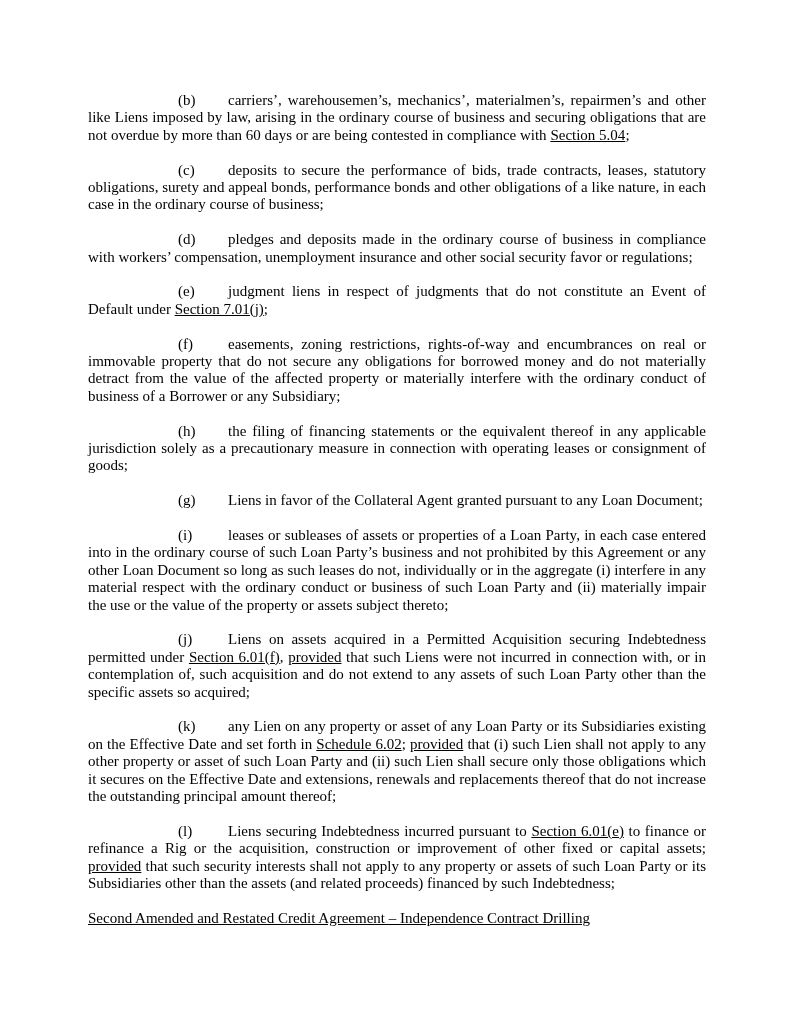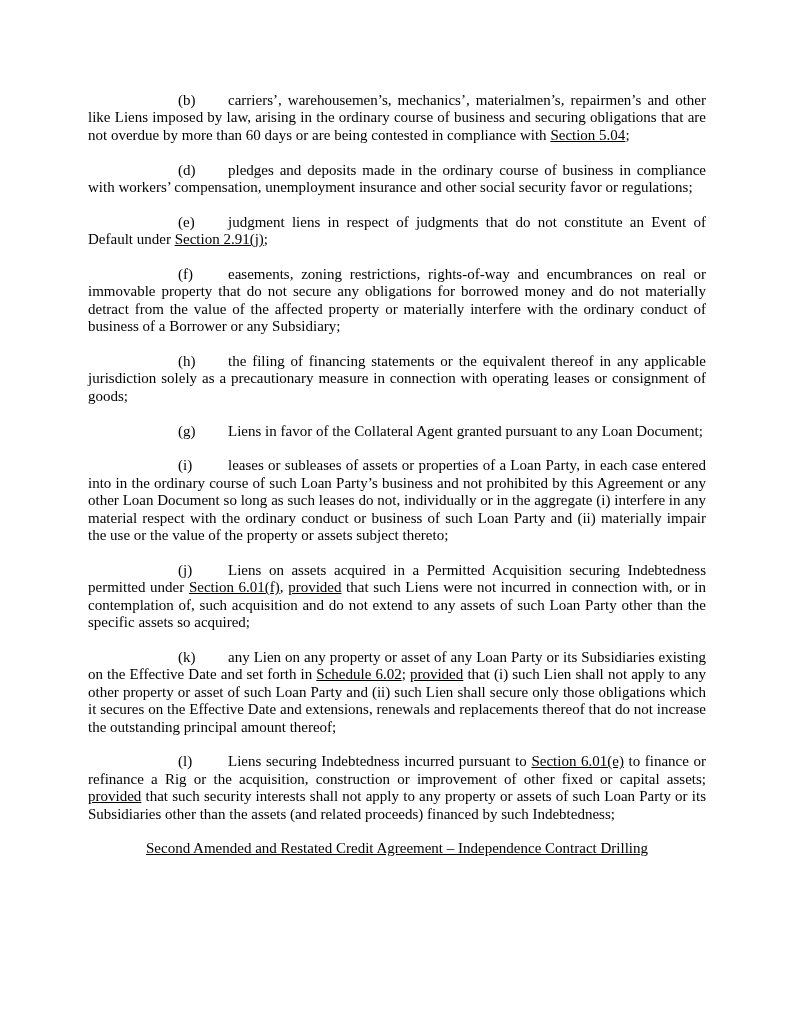--- a/index.html
+++ b/index.html
@@ -35,34 +35,35 @@
     display: inline-block;
     width: 50px;
     text-indent: 0;
   }
   .u { text-decoration: underline; }
   .pagenum {
     text-align: center;
     margin-top: 6px;
   }
   .footer-line {
-    text-align: center;
+    text-align: left;
     margin-top: 4px;
     white-space: nowrap;
   }
 </style>
 </head>
 <body>
 
 <div class="page">
   <div class="content">
     <div id="paragraph-list">
         <p class="para"><span class="plabel">(b)</span><span>carriers’, warehousemen’s, mechanics’, materialmen’s, repairmen’s and other like Liens imposed by law, arising in the ordinary course of business and securing obligations that are not overdue by more than 60 days or are being contested in compliance with </span><span class="u">Section 5.04</span><span>;</span></p>
+        <p class="para"><span class="plabel">(c)</span><span>deposits to secure the performance of bids, trade contracts, leases, statutory obligations, surety and appeal bonds, performance bonds and other obligations of a like nature, in each case in the ordinary course of business;</span></p>
         <p class="para"><span class="plabel">(d)</span><span>pledges and deposits made in the ordinary course of business in compliance with workers’ compensation, unemployment insurance and other social security favor or regulations;</span></p>
-        <p class="para"><span class="plabel">(e)</span><span>judgment liens in respect of judgments that do not constitute an Event of Default under </span><span class="u">Section 2.91(j)</span><span>;</span></p>
+        <p class="para"><span class="plabel">(e)</span><span>judgment liens in respect of judgments that do not constitute an Event of Default under </span><span class="u">Section 7.01(j)</span><span>;</span></p>
         <p class="para"><span class="plabel">(f)</span><span>easements, zoning restrictions, rights-of-way and encumbrances on real or immovable property that do not secure any obligations for borrowed money and do not materially detract from the value of the affected property or materially interfere with the ordinary conduct of business of a Borrower or any Subsidiary;</span></p>
         <p class="para"><span class="plabel">(h)</span><span>the filing of financing statements or the equivalent thereof in any applicable jurisdiction solely as a precautionary measure in connection with operating leases or consignment of goods;</span></p>
         <p class="para"><span class="plabel">(g)</span><span>Liens in favor of the Collateral Agent granted pursuant to any Loan Document;</span></p>
         <p class="para"><span class="plabel">(i)</span><span>leases or subleases of assets or properties of a Loan Party, in each case entered into in the ordinary course of such Loan Party’s business and not prohibited by this Agreement or any other Loan Document so long as such leases do not, individually or in the aggregate (i) interfere in any material respect with the ordinary conduct or business of such Loan Party and (ii) materially impair the use or the value of the property or assets subject thereto;</span></p>
         <p class="para"><span class="plabel">(j)</span><span>Liens on assets acquired in a Permitted Acquisition securing Indebtedness permitted under </span><span class="u">Section 6.01(f)</span><span>, </span><span class="u">provided</span><span> that such Liens were not incurred in connection with, or in contemplation of, such acquisition and do not extend to any assets of such Loan Party other than the specific assets so acquired;</span></p>
         <p class="para"><span class="plabel">(k)</span><span>any Lien on any property or asset of any Loan Party or its Subsidiaries existing on the Effective Date and set forth in </span><span class="u">Schedule 6.02</span><span>; </span><span class="u">provided</span><span> that (i) such Lien shall not apply to any other property or asset of such Loan Party and (ii) such Lien shall secure only those obligations which it secures on the Effective Date and extensions, renewals and replacements thereof that do not increase the outstanding principal amount thereof;</span></p>
         <p class="para"><span class="plabel">(l)</span><span>Liens securing Indebtedness incurred pursuant to </span><span class="u">Section 6.01(e)</span><span> to finance or refinance a Rig or the acquisition, construction or improvement of other fixed or capital assets; </span><span class="u">provided</span><span> that such security interests shall not apply to any property or assets of such Loan Party or its Subsidiaries other than the assets (and related proceeds) financed by such Indebtedness;</span></p>
       </div>
     <div class="footer-line">
       <span class="u">Second Amended and Restated Credit Agreement – Independence Contract Drilling</span>

